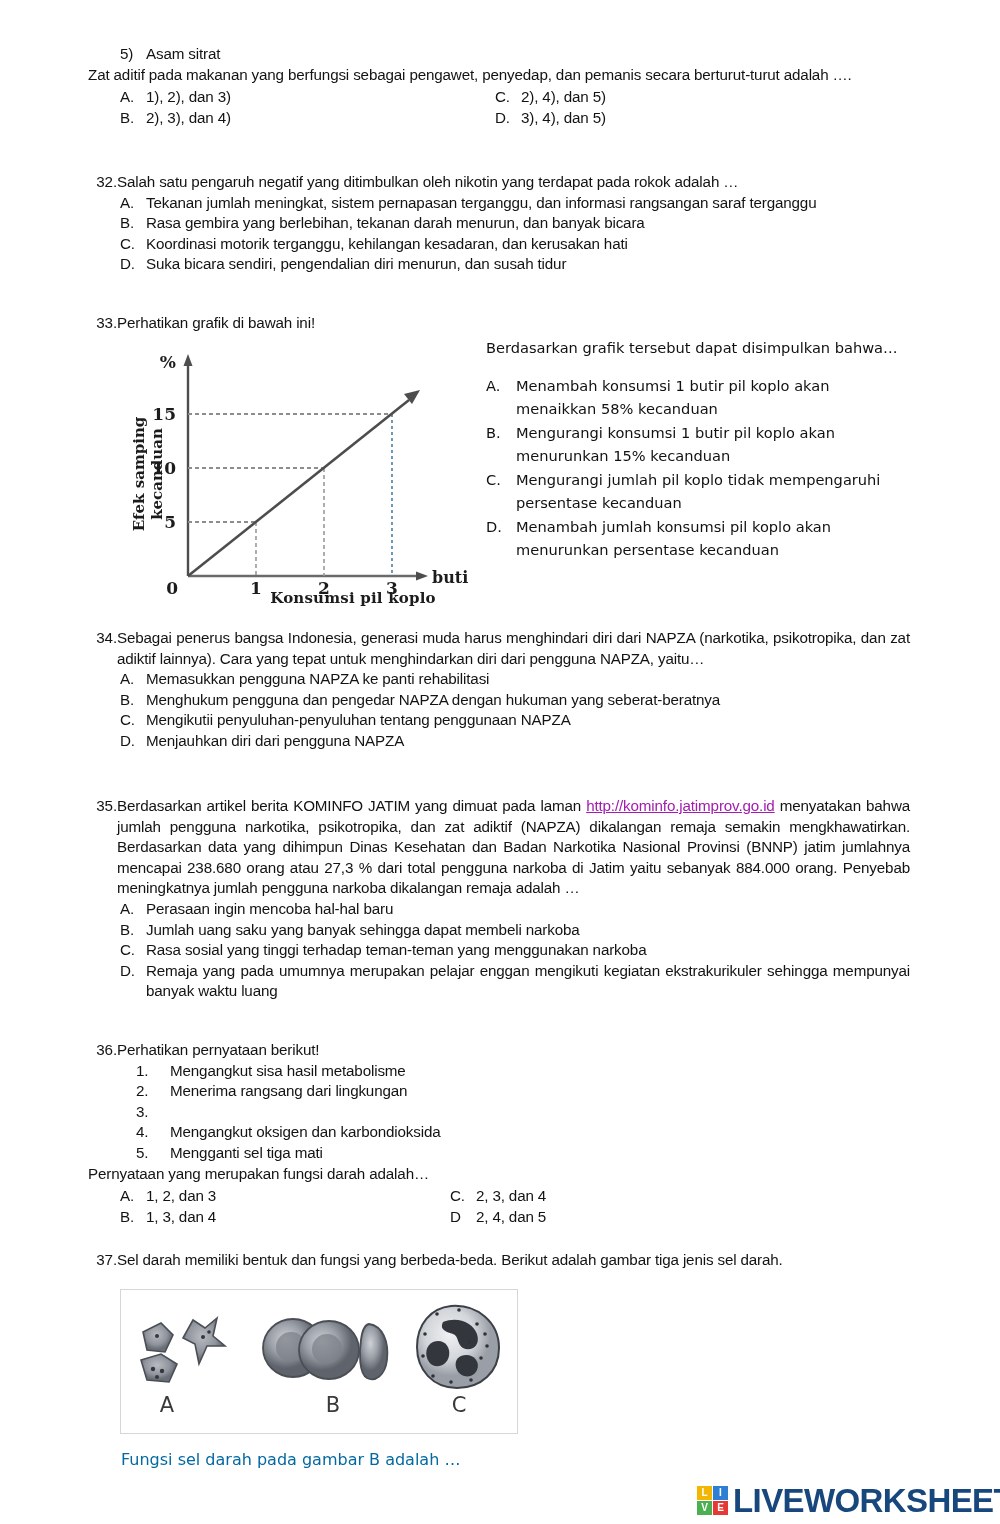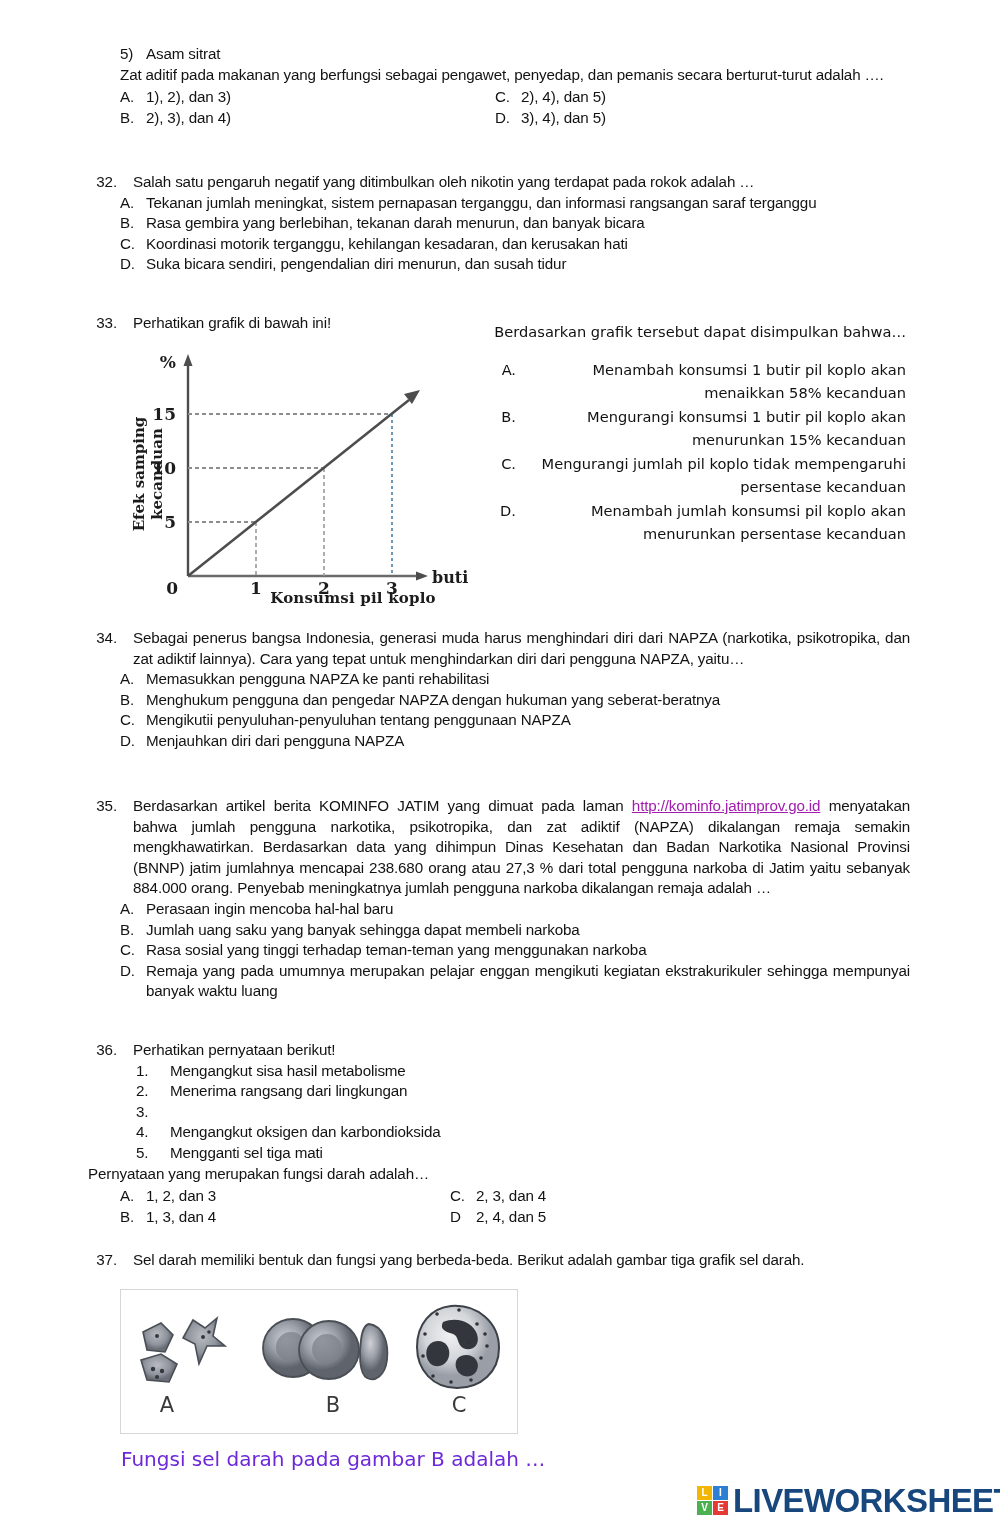--- a/index.html
+++ b/index.html
@@ -32,38 +32,37 @@
   }
   .scan {
     font-family: "Liberation Sans", sans-serif;
     font-size: 15.2px;
     line-height: 20.6px;
     color: #131313;
     letter-spacing: -0.15px;
   }
   .digital {
     font-family: "DejaVu Sans", sans-serif;
-    font-size: 20px;
+    font-size: 16px;
     line-height: 23px;
-    color: #6d28d9;
+    color: #0369a1;
   }
 
   
   .qrow {
     display: flex;
     align-items: flex-start;
   }
   .qnum {
     flex: 0 0 auto;
     min-width: 29px;
     text-align: right;
   }
   .qbody {
     flex: 1 1 auto;
-    margin-left: 16px;
   }
   .justify {
     text-align: justify;
     text-justify: inter-word;
   }
 
   
   .opt {
     display: flex;
     align-items: flex-start;
@@ -129,23 +128,22 @@
     font-weight: bold;
     font-size: 15px;
     color: #1c1c1c;
     letter-spacing: 0.2px;
   }
 
   
   .q33-right {
     position: absolute;
     left: 486px;
-    top: 320px;
+    top: 336px;
     width: 420px;
-    text-align: right;
   }
   .q33-right .lead {
     font-family: "DejaVu Sans", sans-serif;
     font-size: 14.6px;
     line-height: 23.5px;
     color: #111;
   }
   .q33-right .opt {
     margin-left: 0;
     font-family: "DejaVu Sans", sans-serif;
@@ -205,21 +203,21 @@
 </head>
 <body>
 
 <div class="page">
 
   <div class="q-block scan" style="top:44px;">
     <div class="sub-item">
       <span class="sub-num">5)</span>
       <span>Asam sitrat</span>
     </div>
-    <div class="justify" style="margin-left:32px;">Zat aditif pada makanan yang berfungsi sebagai pengawet, penyedap, dan pemanis secara berturut-turut adalah ….</div>
+    <div class="justify" style="">Zat aditif pada makanan yang berfungsi sebagai pengawet, penyedap, dan pemanis secara berturut-turut adalah ….</div>
     <div class="opt-grid" style="margin-top:2px;">
       <div class="cell">
         <span class="opt-letter">A.</span>
         <span>1), 2), dan 3)</span>
       </div>
       <div class="cell">
         <span class="opt-letter">C.</span>
         <span>2), 4), dan 5)</span>
       </div>
       <div class="cell">
@@ -414,21 +412,21 @@
       <div class="cell">
         <span class="opt-letter">D</span>
         <span>2, 4, dan 5</span>
       </div>
     </div>
   </div>
 
   <div class="q-block scan" style="top:1250px;">
     <div class="qrow">
       <span class="qnum">37.</span>
-      <span class="qbody justify">Sel darah memiliki bentuk dan fungsi yang berbeda-beda. Berikut adalah gambar tiga grafik sel darah.</span>
+      <span class="qbody justify">Sel darah memiliki bentuk dan fungsi yang berbeda-beda. Berikut adalah gambar tiga jenis sel darah.</span>
     </div>
   </div>
 
   <div class="cells-box">
     <svg class="cells-svg" width="396" height="143" viewBox="0 0 396 143">
       <defs>
         <radialGradient id="gA" cx="45%" cy="40%">
           <stop offset="0%" stop-color="#b9bcc2"></stop>
           <stop offset="70%" stop-color="#8f939b"></stop>
           <stop offset="100%" stop-color="#6a6e76"></stop>

